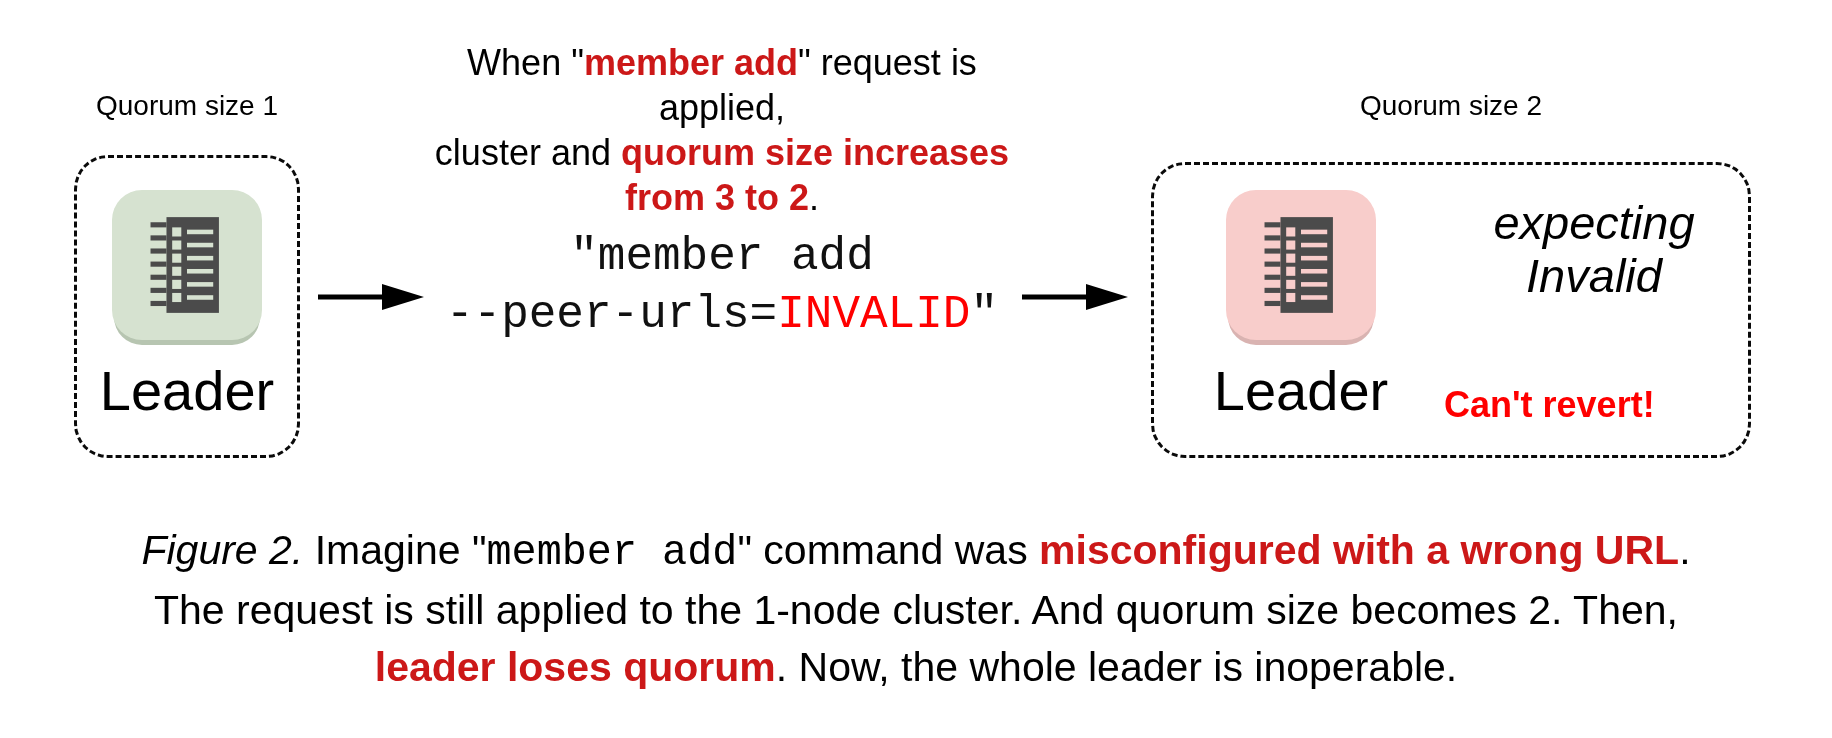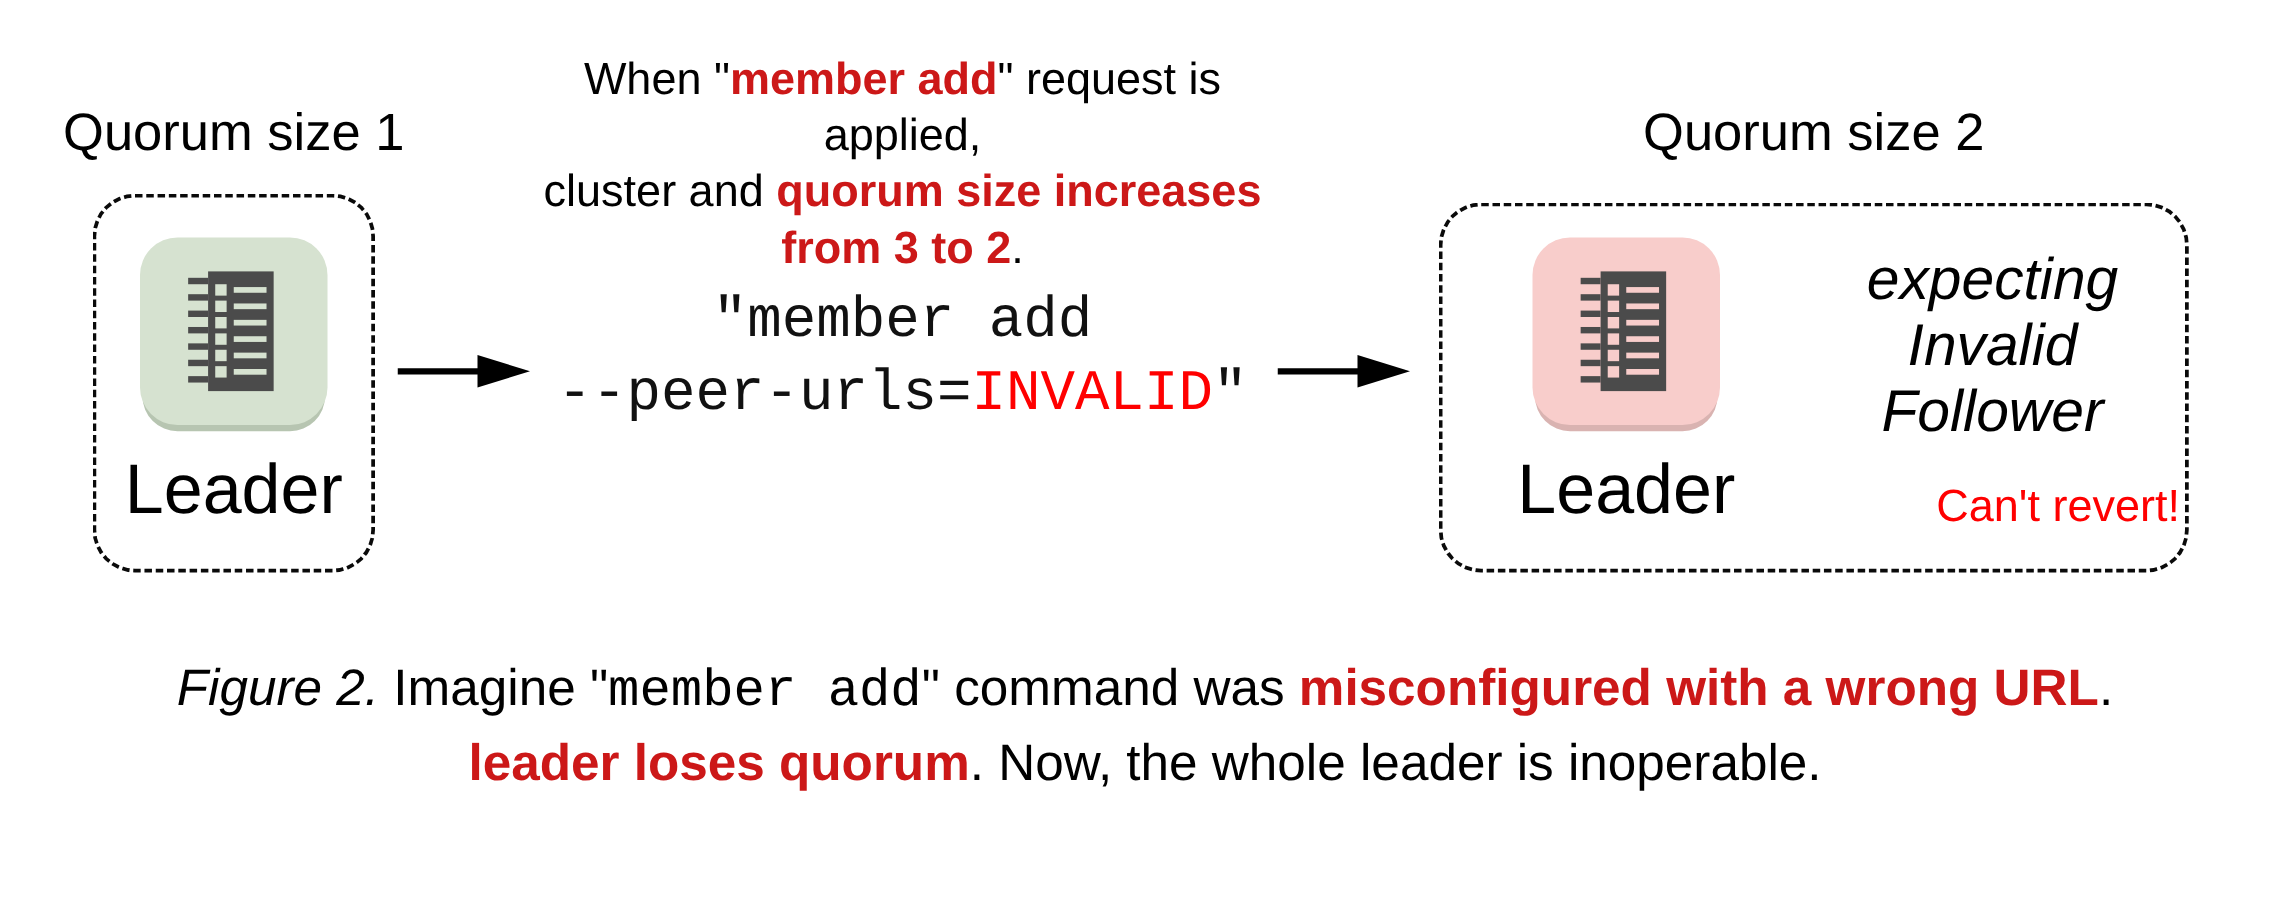--- a/index.html
+++ b/index.html
@@ -7,21 +7,21 @@
     position:relative;
     width:1832px;height:738px;
     background:#ffffff;
     font-family:"Liberation Sans",sans-serif;
     color:#000;
     overflow:hidden;
   }
   .abs{position:absolute;}
   .center{text-align:center;}
   .cluster-title{
-    font-size:42px;
+    font-size:28px;
     line-height:48px;
     white-space:nowrap;
   }
   .dashed-box{
     position:absolute;
     border:3.5px dashed #0a0a0a;
     border-radius:34px;
     box-sizing:border-box;
     background:transparent;
   }
@@ -54,22 +54,22 @@
     white-space:nowrap;
   }
   .arrow{position:absolute;width:106px;height:30px;}
   .status-lines{
     position:absolute;left:1444px;top:196px;width:300px;
     font-size:47px;line-height:53px;font-style:italic;
     text-align:center;
   }
   .warning-text{
     position:absolute;left:1444px;top:384px;width:300px;
-    font-size:36px;line-height:42px;font-weight:400;
-    color:#ff0000;text-align:right;white-space:nowrap;
+    font-size:36px;line-height:42px;font-weight:700;
+    color:#ff0000;text-align:left;white-space:nowrap;
   }
   .caption{
     position:absolute;left:0;top:522px;width:1832px;
     font-size:41px;line-height:57px;
     text-align:center;
   }
   .caption .mono{font-family:"Liberation Mono","DejaVu Sans Mono",monospace;font-size:1.02em;}
   .italic{font-style:italic;text-align:center;}
 </style>
 </head>
@@ -146,22 +146,23 @@
         <rect x="50" y="53.5" width="23" height="4" fill="currentColor"></rect>
       <rect x="37" y="63" width="8" height="8" fill="currentColor"></rect>
         <rect x="50" y="65" width="23" height="4" fill="currentColor"></rect>
       <rect x="37" y="74.5" width="8" height="8" fill="currentColor"></rect>
         <rect x="50" y="76.5" width="23" height="4" fill="currentColor"></rect>
     </svg>
   </div>
 
   <div class="node-label" style="left:1201px;top:368px;width:200px;">Leader</div>
 
-  <div class="status-lines"><span>expecting</span><br><span>Invalid</span><br><span>Follower</span></div>
+  <div class="status-lines"><span>expecting</span><br><span>Invalid</span><br></div>
 
   <div class="warning-text">Can't revert!</div>
 
   <div class="caption">
     <div><span class="italic">Figure 2.</span><span> Imagine "</span><span class="mono">member add</span><span>" command was </span><span class="crimson">misconfigured with a wrong URL</span><span>.</span></div>
+    <div><span>The request is still applied to the 1-node cluster. And quorum size becomes 2. Then,</span></div>
     <div><span class="crimson">leader loses quorum</span><span>. Now, the whole leader is inoperable.</span></div>
   </div>
 
 </div>
 
 </body></html>

